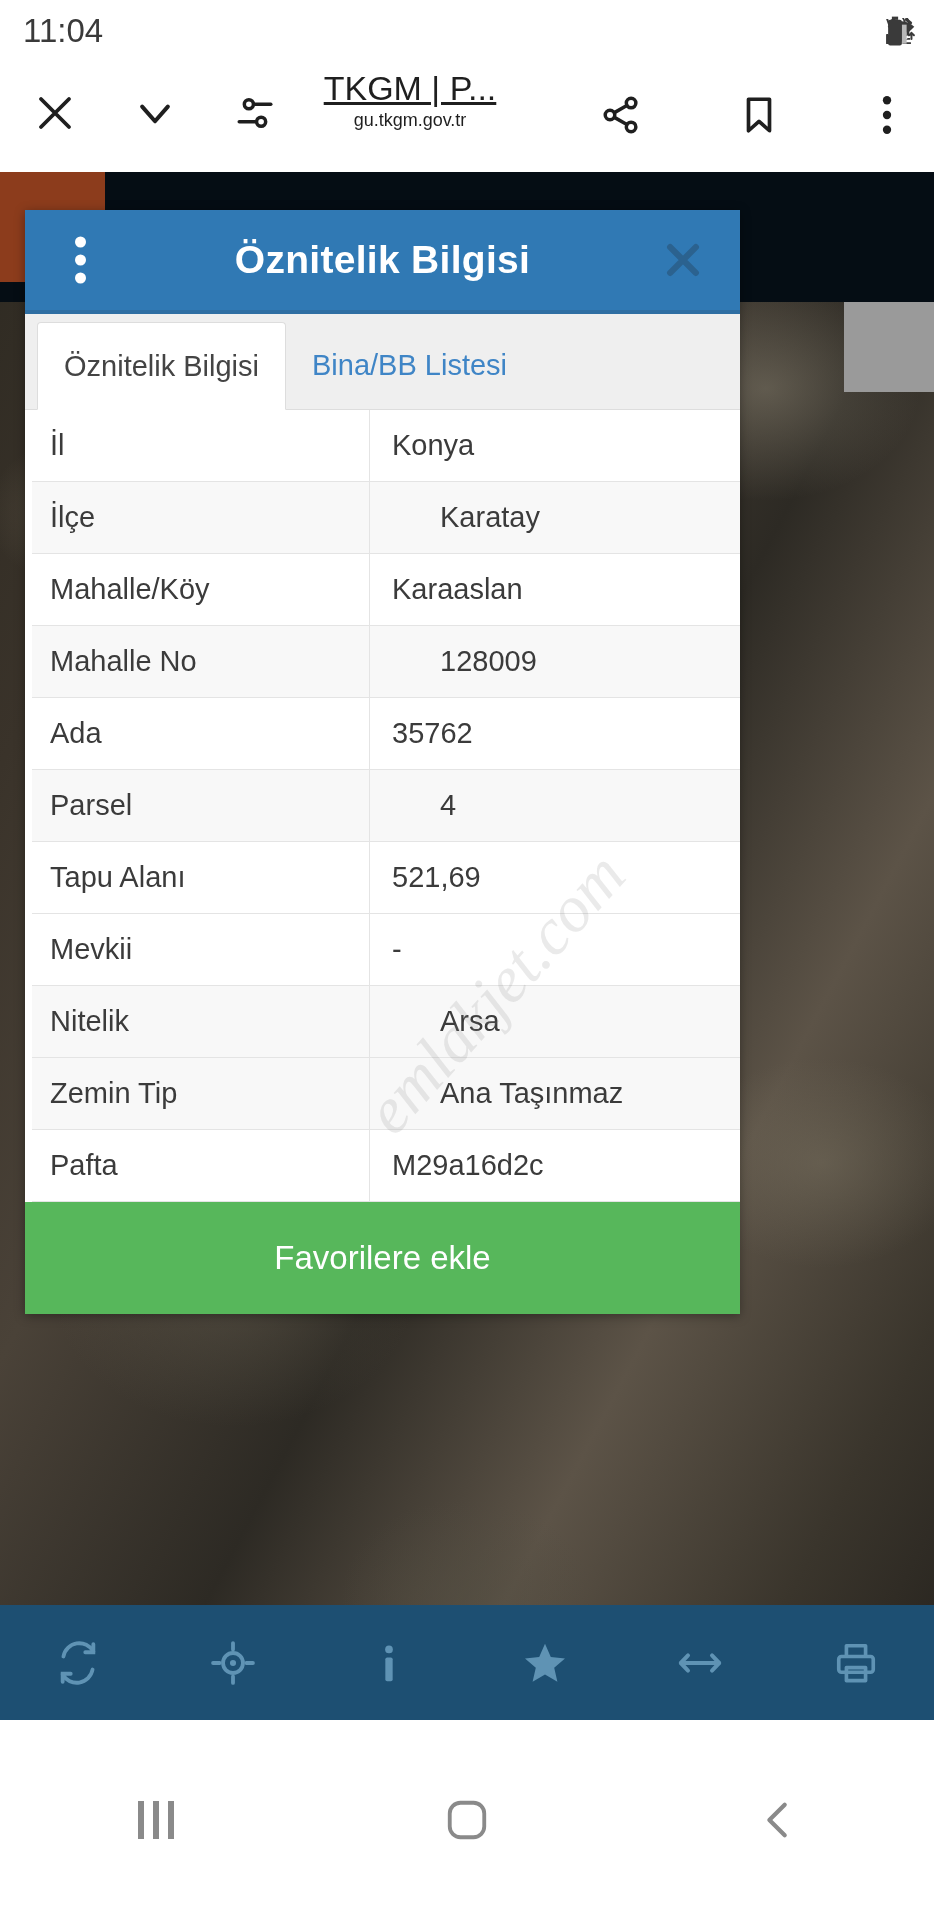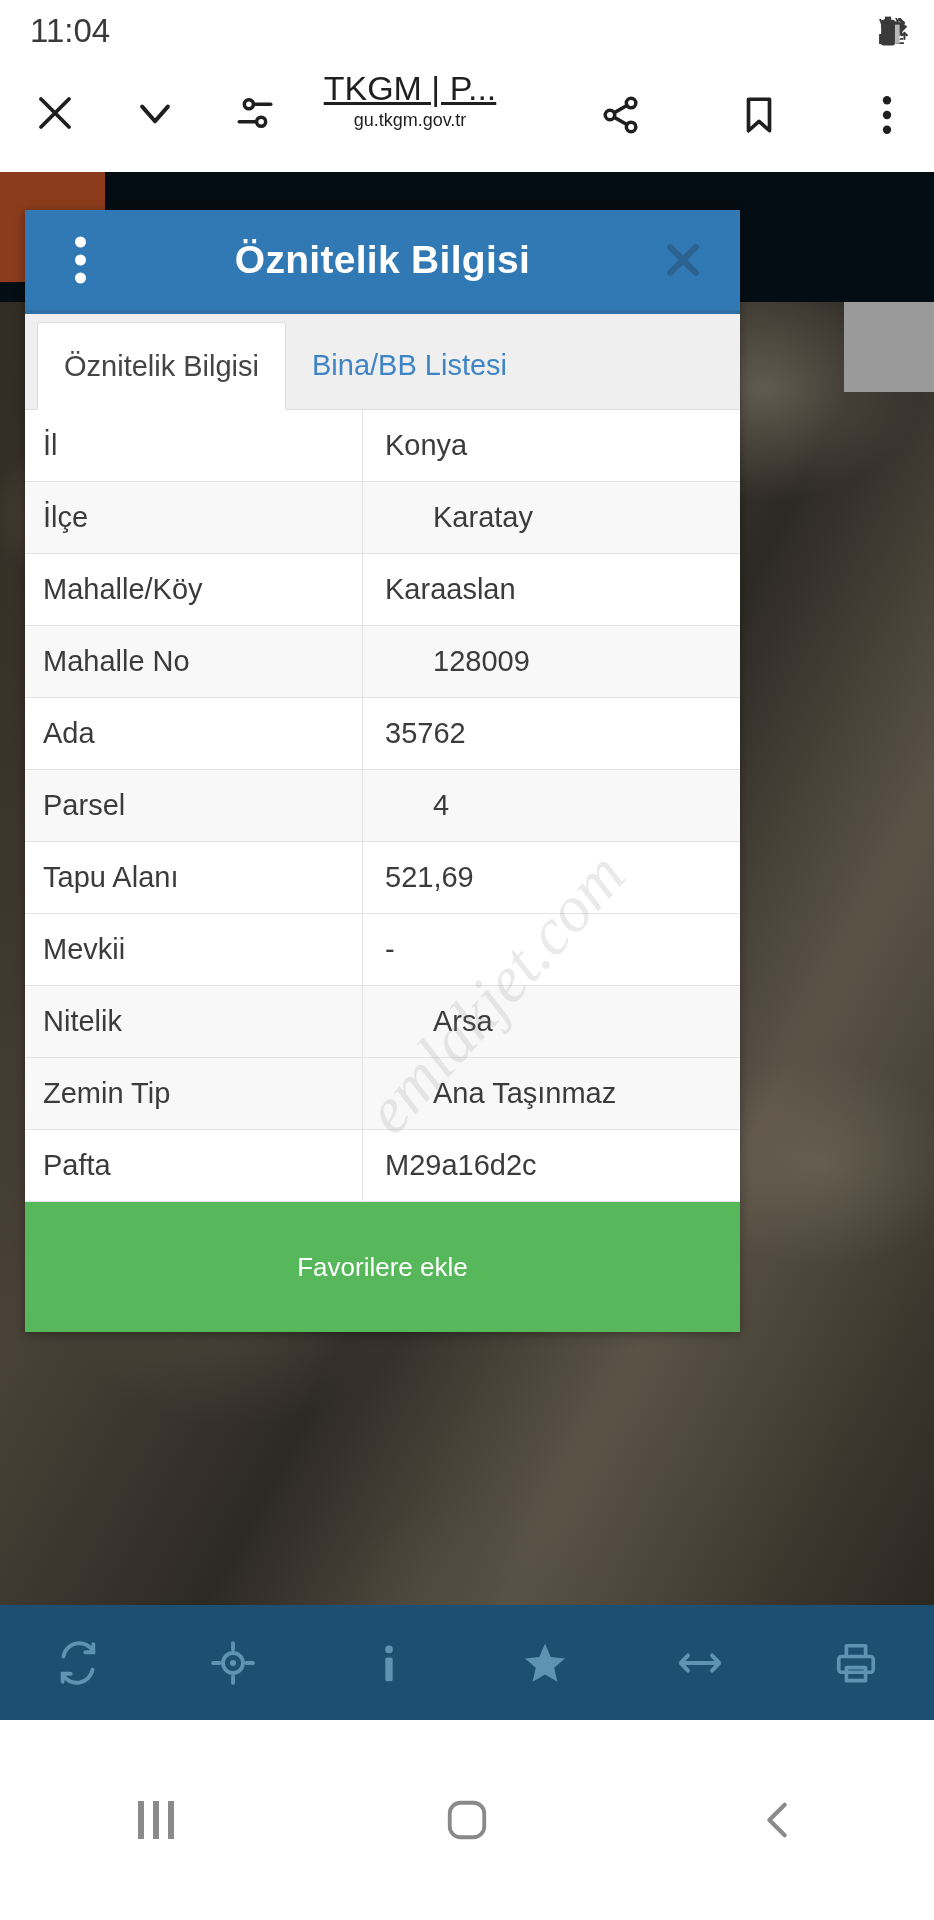--- a/index.html
+++ b/index.html
@@ -14,21 +14,21 @@
     width: 934px; height: 1920px;
     background: #ffffff;
   }
 
   
   .statusbar {
     position: absolute; top: 0; left: 0;
     width: 934px; height: 62px;
     background: #ffffff;
     display: flex; align-items: center;
-    padding: 0 30px;
+    padding: 0 23px;
   }
   .status-time {
     font-size: 33px; color: #3a3a3a; letter-spacing: 0px;
     font-family: "Liberation Sans", sans-serif;
   }
   .status-right {
     margin-left: auto; display: flex; align-items: center; gap: 12px;
   }
   .status-right svg { display: block; }
   .volte-box { display: flex; flex-direction: column; align-items: center; line-height: 1; }
@@ -166,20 +166,21 @@
     margin-bottom: -1px;
     border-radius: 4px 4px 0 0;
   }
 
   
   .attr-table { width: 100%; background: #ffffff; position: relative; z-index: 2; }
   .attr-row {
     display: flex;
     height: 72px;
     border-bottom: 1px solid #e4e4e4;
+    margin-left: 7px;
   }
   .attr-row.odd { background: #ffffff; }
   .attr-row.even { background: #f8f8f8; gap: 48px; }
   .attr-key, .attr-val {
     display: flex; align-items: center;
     font-size: 29px;
     color: #3b3b3b;
     font-family: "Liberation Sans", sans-serif;
   }
   .attr-key {
@@ -201,26 +202,26 @@
     color: rgba(130,130,130,0.17);
     font-family: "Liberation Serif", serif;
     font-style: italic;
     white-space: nowrap;
     pointer-events: none;
     z-index: 10;
   }
 
   
   .fav-btn {
-    height: 130px; width: 100%;
+    height: 112px; width: 100%;
     background: #57b75b;
     border: none;
     display: flex; align-items: center; justify-content: center;
     color: #ffffff;
-    font-size: 26px;
+    font-size: 33px;
     font-family: "Liberation Sans", sans-serif;
   }
 
   
   .navbar {
     position: absolute; bottom: 0; left: 0;
     width: 934px; height: 200px;
     background: #ffffff;
     display: flex; align-items: center; justify-content: space-around;
   }

